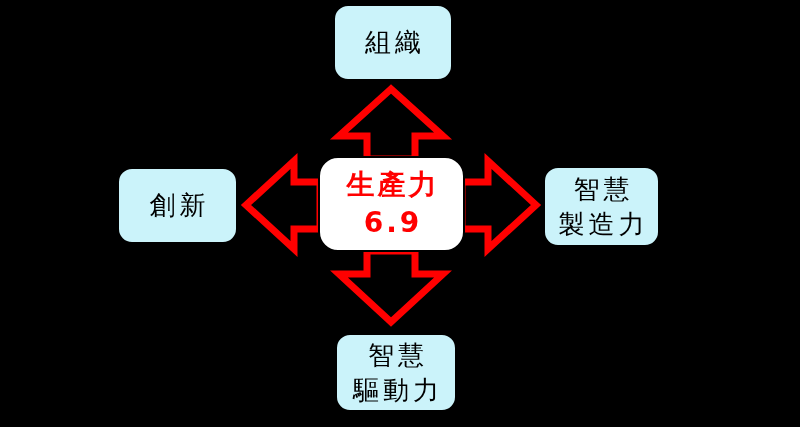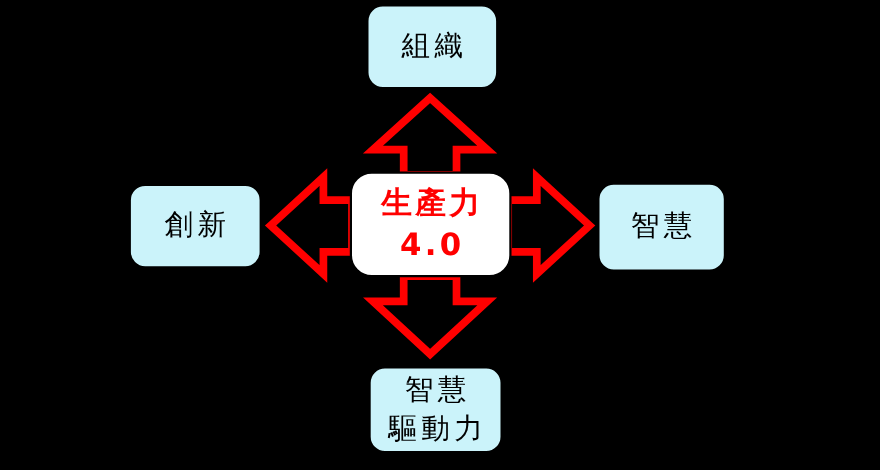--- a/index.html
+++ b/index.html
@@ -80,25 +80,26 @@
   <div class="node node-cyan node-top">
     <span class="node-line">組織</span>
   </div>
 
   <div class="node node-cyan node-left">
     <span class="node-line">創新</span>
   </div>
 
   <div class="node node-center">
     <span class="node-line">生產力</span>
-    <span class="node-line">4.0</span>
+    <span class="node-line">6.9</span>
   </div>
 
   <div class="node node-cyan node-right">
     <span class="node-line">智慧</span>
+    <span class="node-line">製造力</span>
   </div>
 
   <div class="node node-cyan node-bottom">
     <span class="node-line">智慧</span>
     <span class="node-line">驅動力</span>
   </div>
 
 </div>
 
 </body></html>

